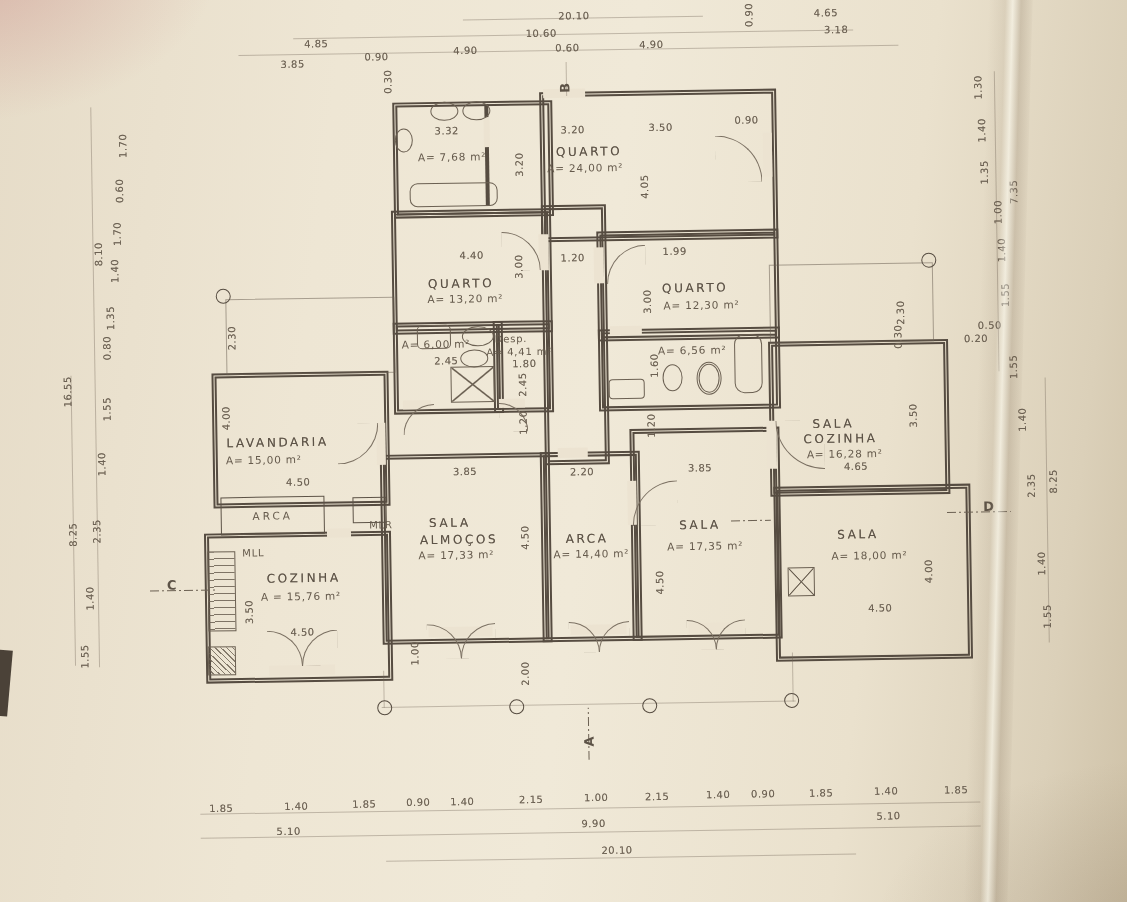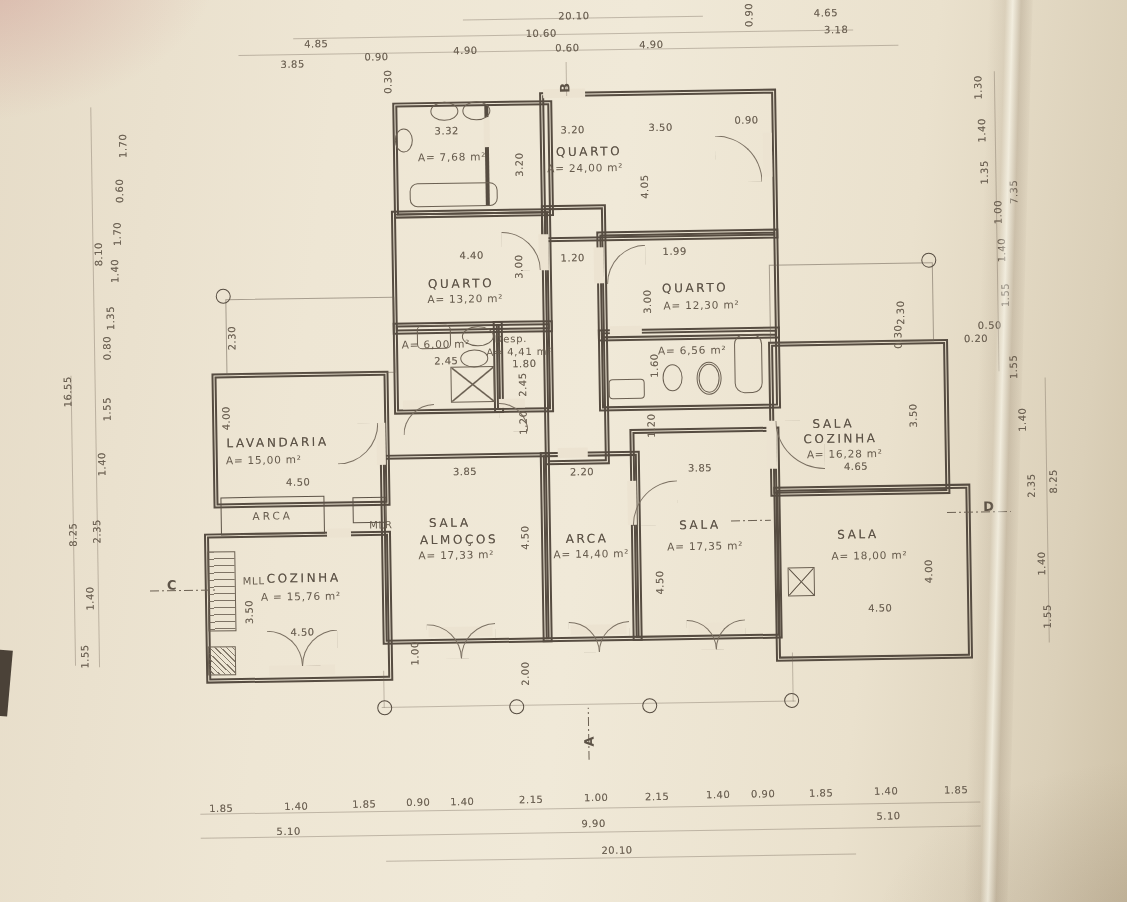--- a/index.html
+++ b/index.html
@@ -172,21 +172,21 @@
     <span class="rarea" style="left:590px;top:554px;">A= 14,40 m²</span>
     <span class="rname" style="left:699px;top:527px;">SALA</span>
     <span class="rarea" style="left:704px;top:548px;">A= 17,35 m²</span>
     <span class="rname" style="left:834px;top:428px;">SALA</span>
     <span class="rname" style="left:841px;top:443px;">COZINHA</span>
     <span class="rarea" style="left:845px;top:458px;">A= 16,28 m²</span>
     <span class="rname" style="left:857px;top:539px;">SALA</span>
     <span class="rarea" style="left:868px;top:560px;">A= 18,00 m²</span>
     <span class="rarea" style="left:272px;top:511px;letter-spacing:3px;">ARCA</span>
     <span class="rarea small" style="left:380px;top:506px;margin-top:16px;">MLR</span>
-    <span class="rarea small" style="left:252px;top:576px;">MLL</span>
+    <span class="rarea small" style="left:252px;top:548px;">MLL</span>
 
     <span class="dim" style="left:323px;top:40px;">4.85</span>
     <span class="dim" style="left:299px;top:60px;">3.85</span>
     <span class="dim" style="left:383px;top:54px;">0.90</span>
     <span class="dim v" style="left:394px;top:79px;">0.30</span>
     <span class="dim" style="left:581px;top:16px;">20.10</span>
     <span class="dim" style="left:548px;top:33px;">10.60</span>
     <span class="dim" style="left:574px;top:48px;">0.60</span>
     <span class="dim" style="left:472px;top:49px;">4.90</span>
     <span class="dim" style="left:658px;top:46px;">4.90</span>

